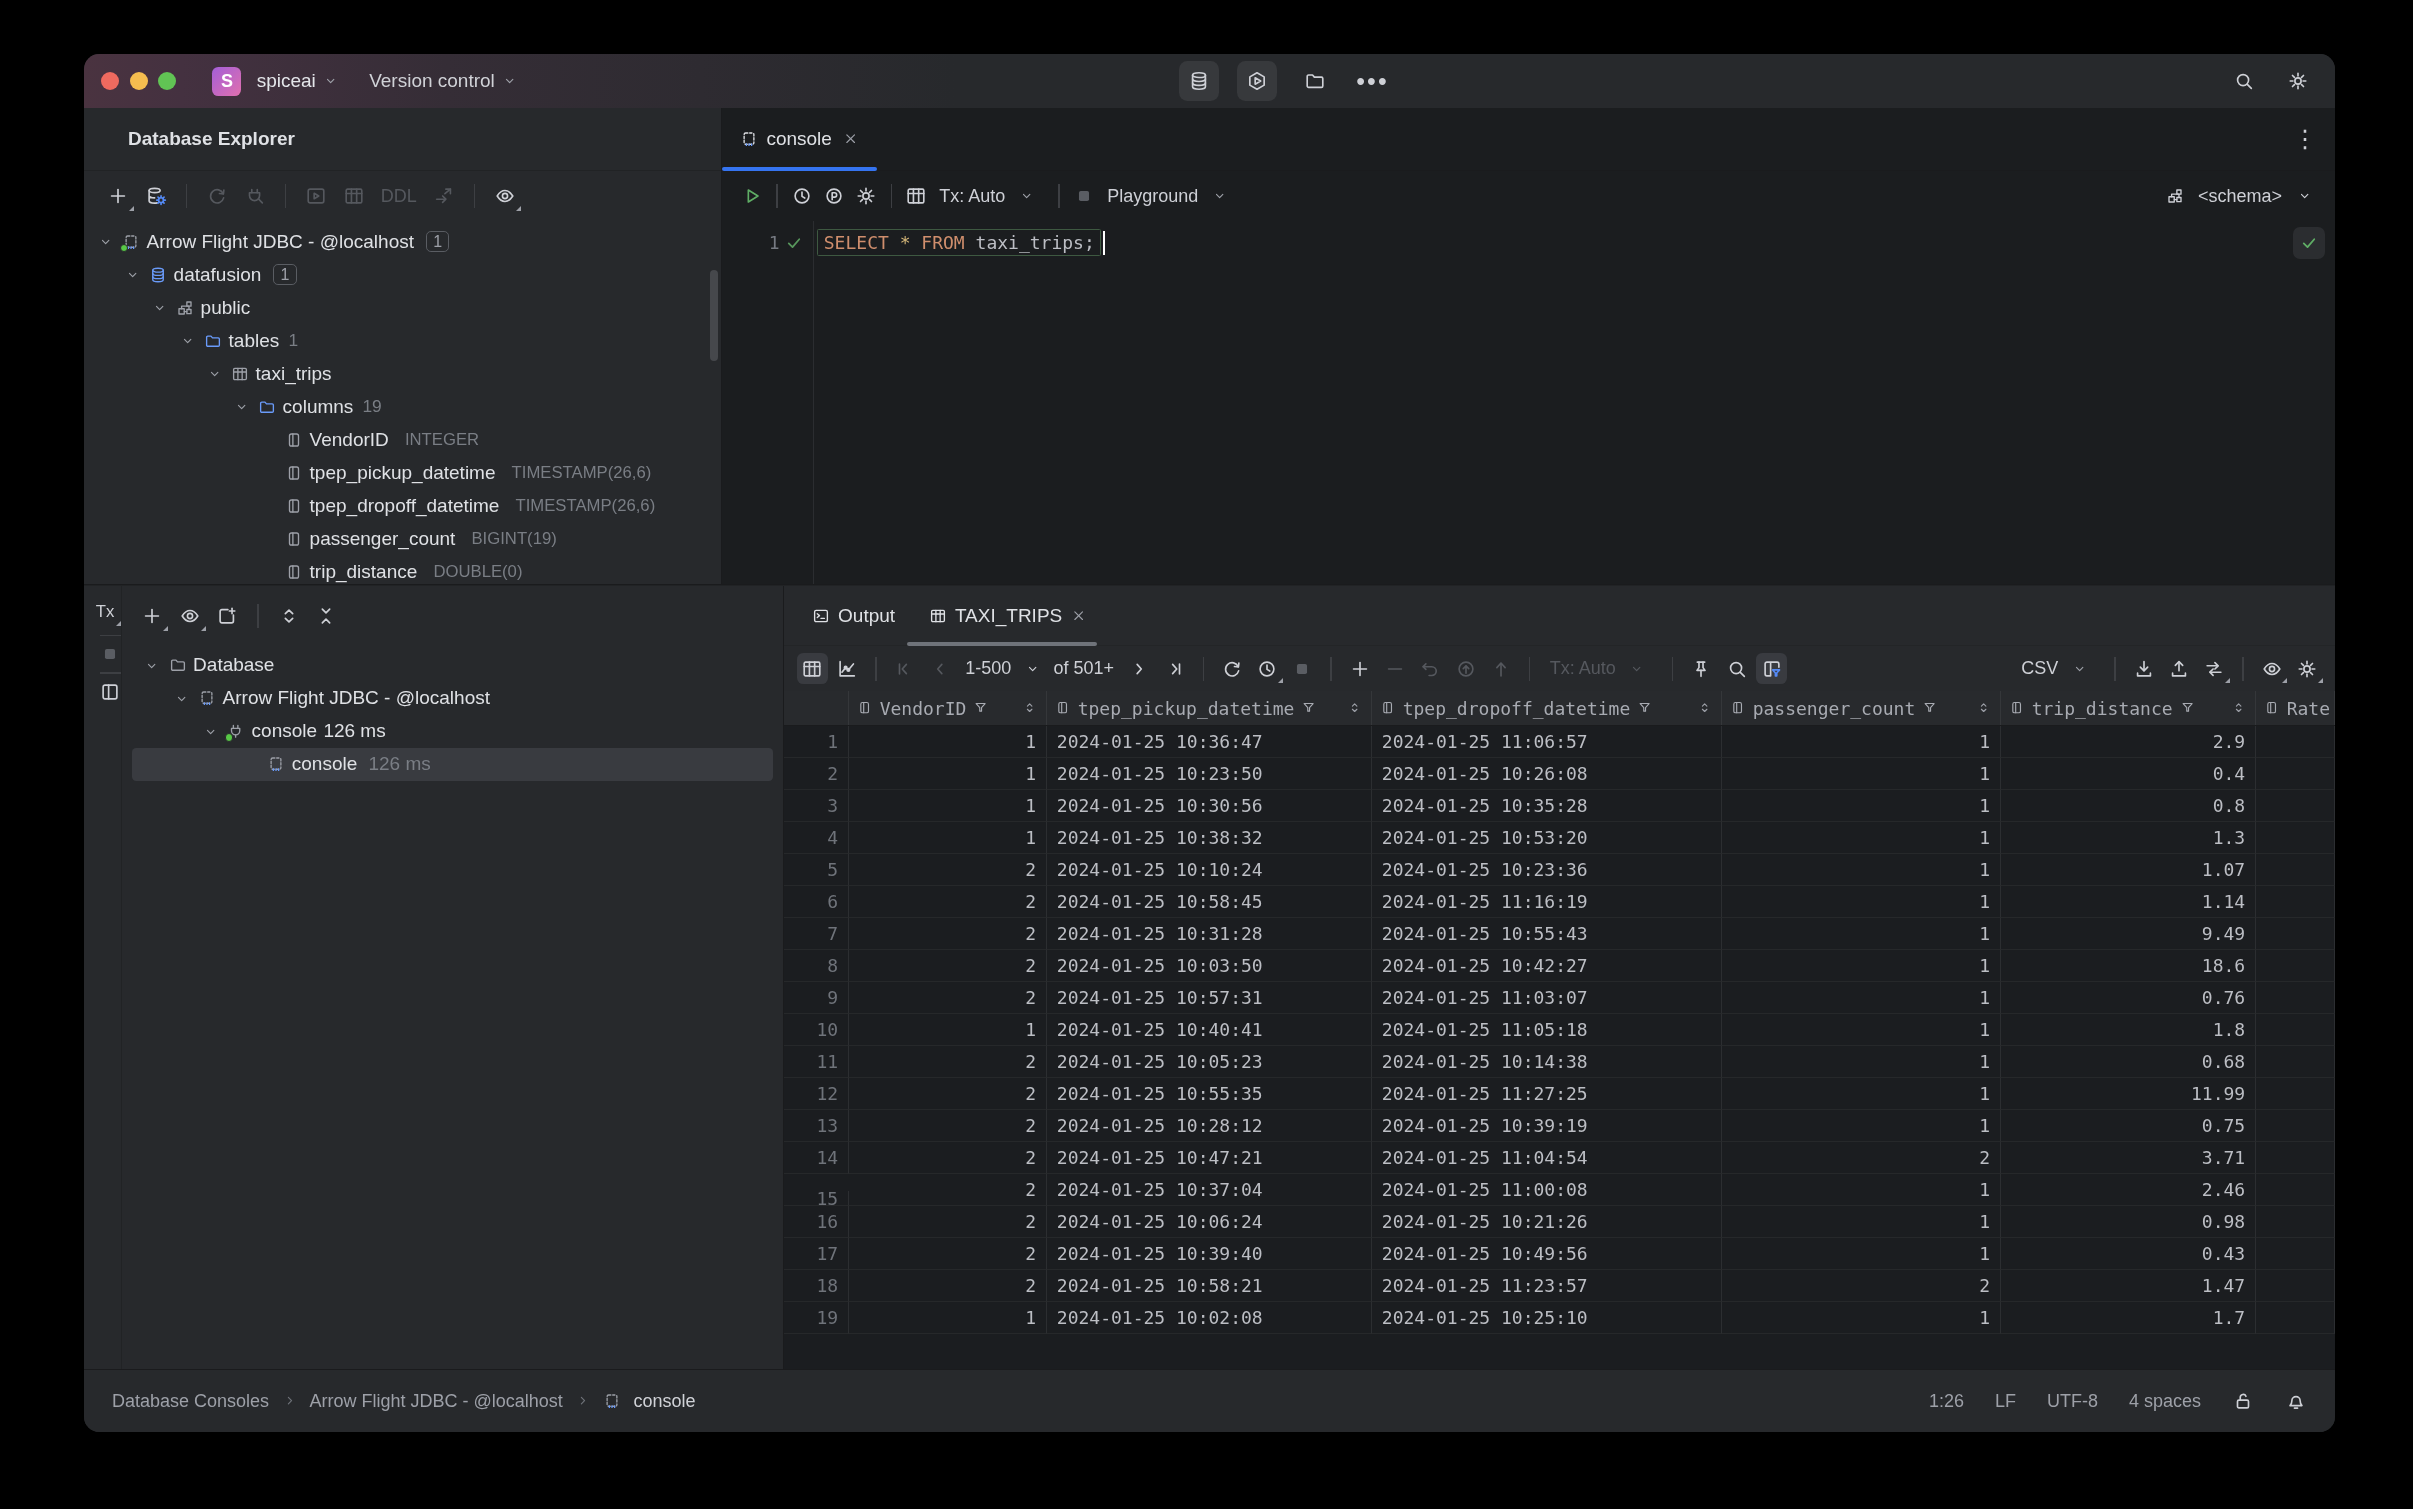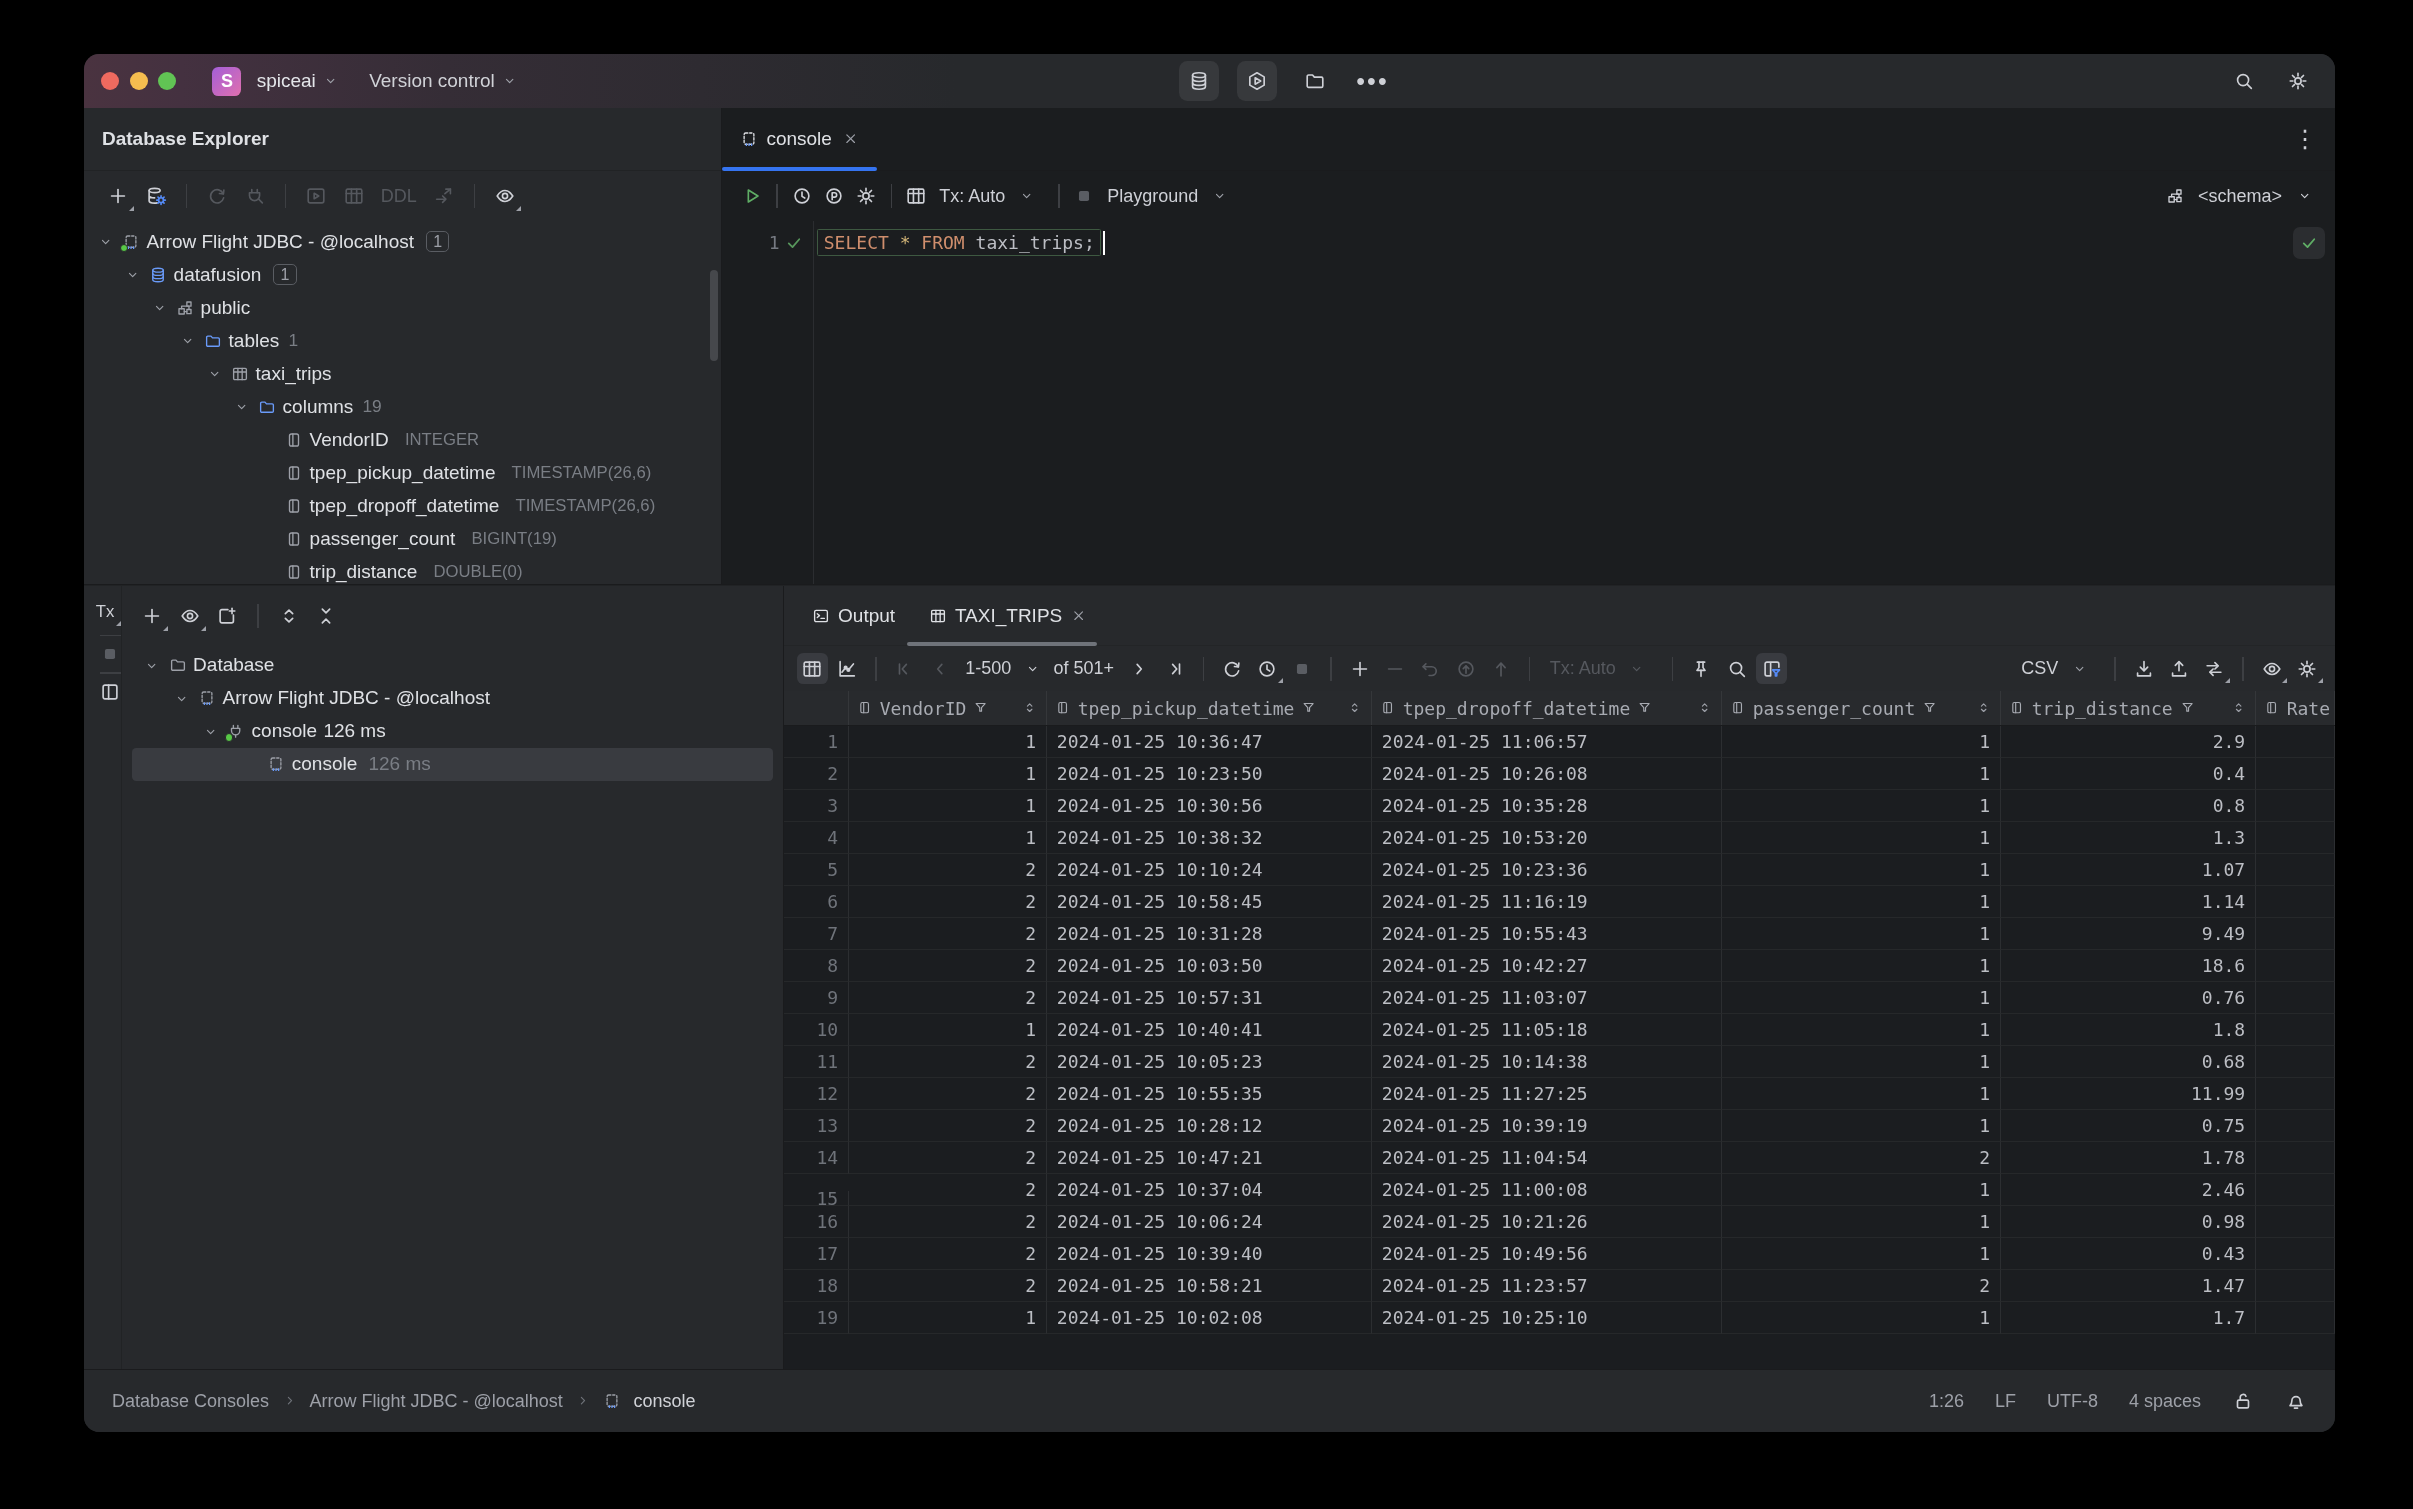--- a/index.html
+++ b/index.html
@@ -36,21 +36,21 @@
   .ic.xs svg{width:15.3px;height:15.3px}
   .crn::after{content:'';position:absolute;right:0px;bottom:1.4px;
     border-left:5.6px solid transparent;border-bottom:5.6px solid #9da0a8;}
   .vd{width:1.4px;height:24px;background:#3d3f43;margin:0 8.4px;flex:0 0 1.4px}
   .dis{color:var(--faint) !important}
   
   #main{flex:1;display:flex;flex-direction:column;min-height:0;}
   #top-row{height:477px;flex:0 0 477px;display:flex;border-bottom:1.4px solid var(--border);}
   
   #explorer{width:638px;flex:0 0 638px;border-right:1.4px solid var(--border);display:flex;flex-direction:column;position:relative;background:var(--chrome);}
-  #exp-header{height:63px;display:flex;align-items:center;padding-left:18px;font-size:19px;font-weight:bold;border-bottom:1.4px solid #212325;}
+  #exp-header{height:63px;display:flex;align-items:center;padding-left:44px;font-size:19px;font-weight:bold;border-bottom:1.4px solid #212325;}
   #exp-toolbar{height:50px;display:flex;align-items:center;padding-left:18px;color:#ced0d6;gap:5.6px;}
   #exp-toolbar .ic{width:32px;height:32px}
   #exp-tree{flex:1;overflow:hidden;padding-top:4.2px;font-size:19px;}
   .trow{height:33px;display:flex;align-items:center;gap:6.3px;white-space:nowrap;}
   .trow .chev-sp{width:21px;display:flex;justify-content:center;color:#9da0a8}
   .trow .lbl{color:var(--text)}
   .trow .typ{color:var(--dimmer);font-size:16.7px;margin-left:9.8px;text-align:center;}
   .trow .cnt{color:var(--dimmer);font-size:17.4px;margin-left:2.8px}
   .badge{border:1.4px solid #5a5d63;border-radius:4.9px;color:#9da0a8;font-size:16px;padding:0.7px 6.3px;margin-left:5.6px;}
   .ticon{position:relative;color:#9da0a8}
@@ -1101,21 +1101,21 @@
                   <div class="gcell r" style="width: 279px; flex: 0 0 279px;">1</div>
                   <div class="gcell r" style="width: 255px; flex: 0 0 255px;">0.75</div>
                   <div class="gcell" style="width: 79px; flex: 0 0 79px;"></div>
                 </div>
                 <div class="grow">
                   <div class="gcell r num" style="width: 65px; flex: 0 0 65px;">14</div>
                   <div class="gcell r" style="width: 198px; flex: 0 0 198px;">2</div>
                   <div class="gcell" style="width: 325px; flex: 0 0 325px;">2024-01-25 10:47:21</div>
                   <div class="gcell" style="width: 350px; flex: 0 0 350px;">2024-01-25 11:04:54</div>
                   <div class="gcell r" style="width: 279px; flex: 0 0 279px;">2</div>
-                  <div class="gcell r" style="width: 255px; flex: 0 0 255px;">1.78</div>
+                  <div class="gcell r" style="width: 255px; flex: 0 0 255px;">3.71</div>
                   <div class="gcell" style="width: 79px; flex: 0 0 79px;"></div>
                 </div>
                 <div class="grow">
                   <div class="gcell r num" style="width: 65px; flex: 0 0 65px; margin-top: 17px;">15</div>
                   <div class="gcell r" style="width: 198px; flex: 0 0 198px;">2</div>
                   <div class="gcell" style="width: 325px; flex: 0 0 325px;">2024-01-25 10:37:04</div>
                   <div class="gcell" style="width: 350px; flex: 0 0 350px;">2024-01-25 11:00:08</div>
                   <div class="gcell r" style="width: 279px; flex: 0 0 279px;">1</div>
                   <div class="gcell r" style="width: 255px; flex: 0 0 255px;">2.46</div>
                   <div class="gcell" style="width: 79px; flex: 0 0 79px;"></div>

